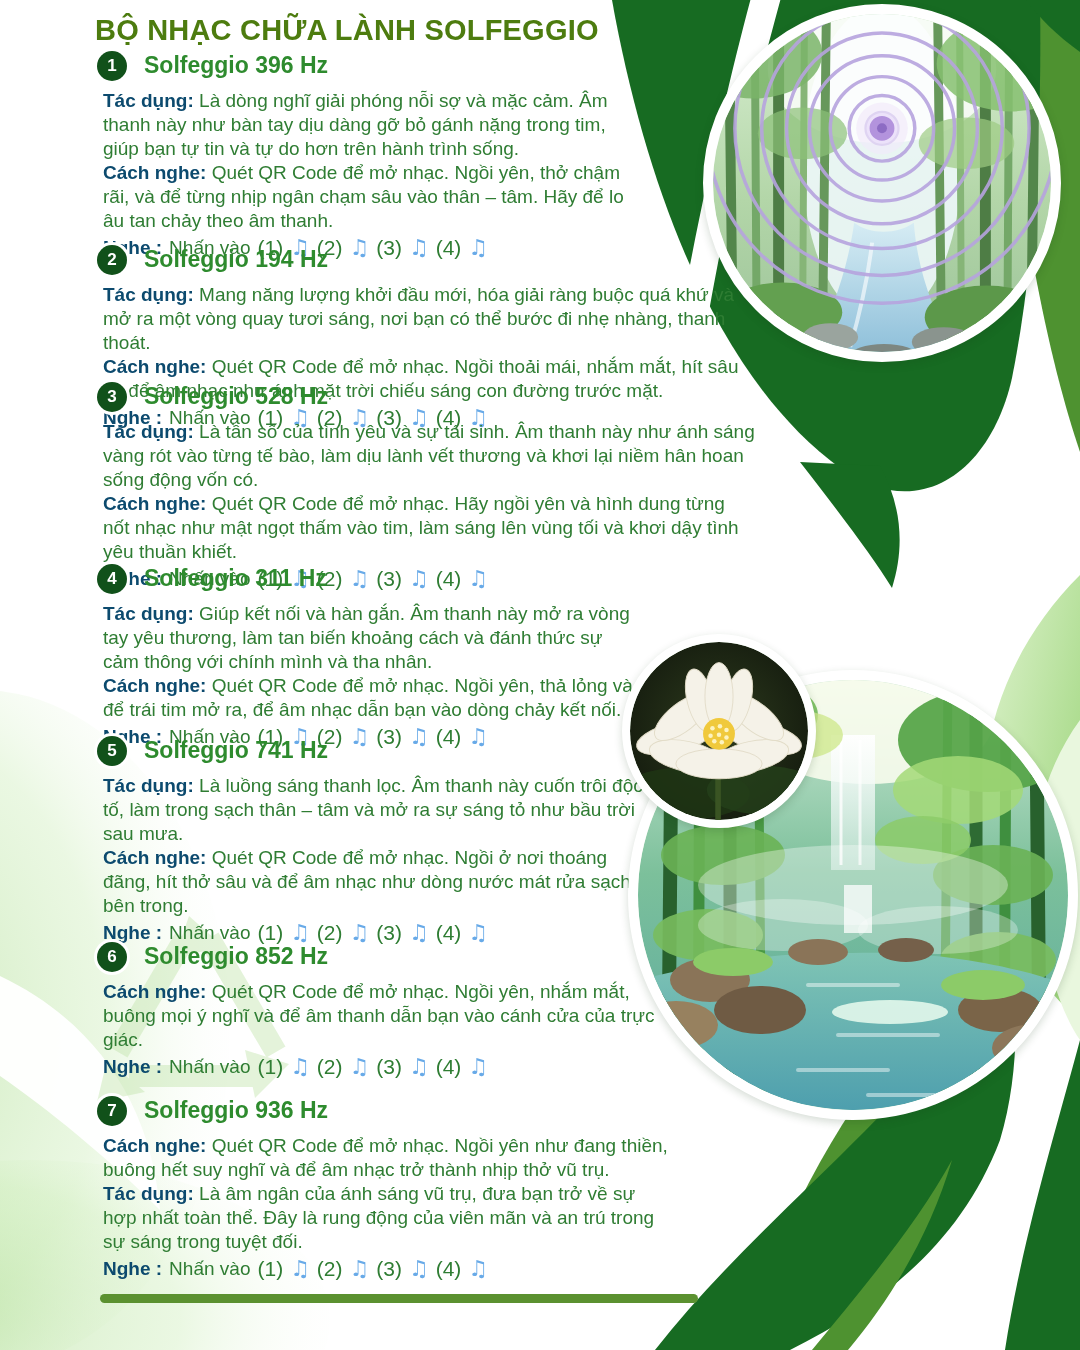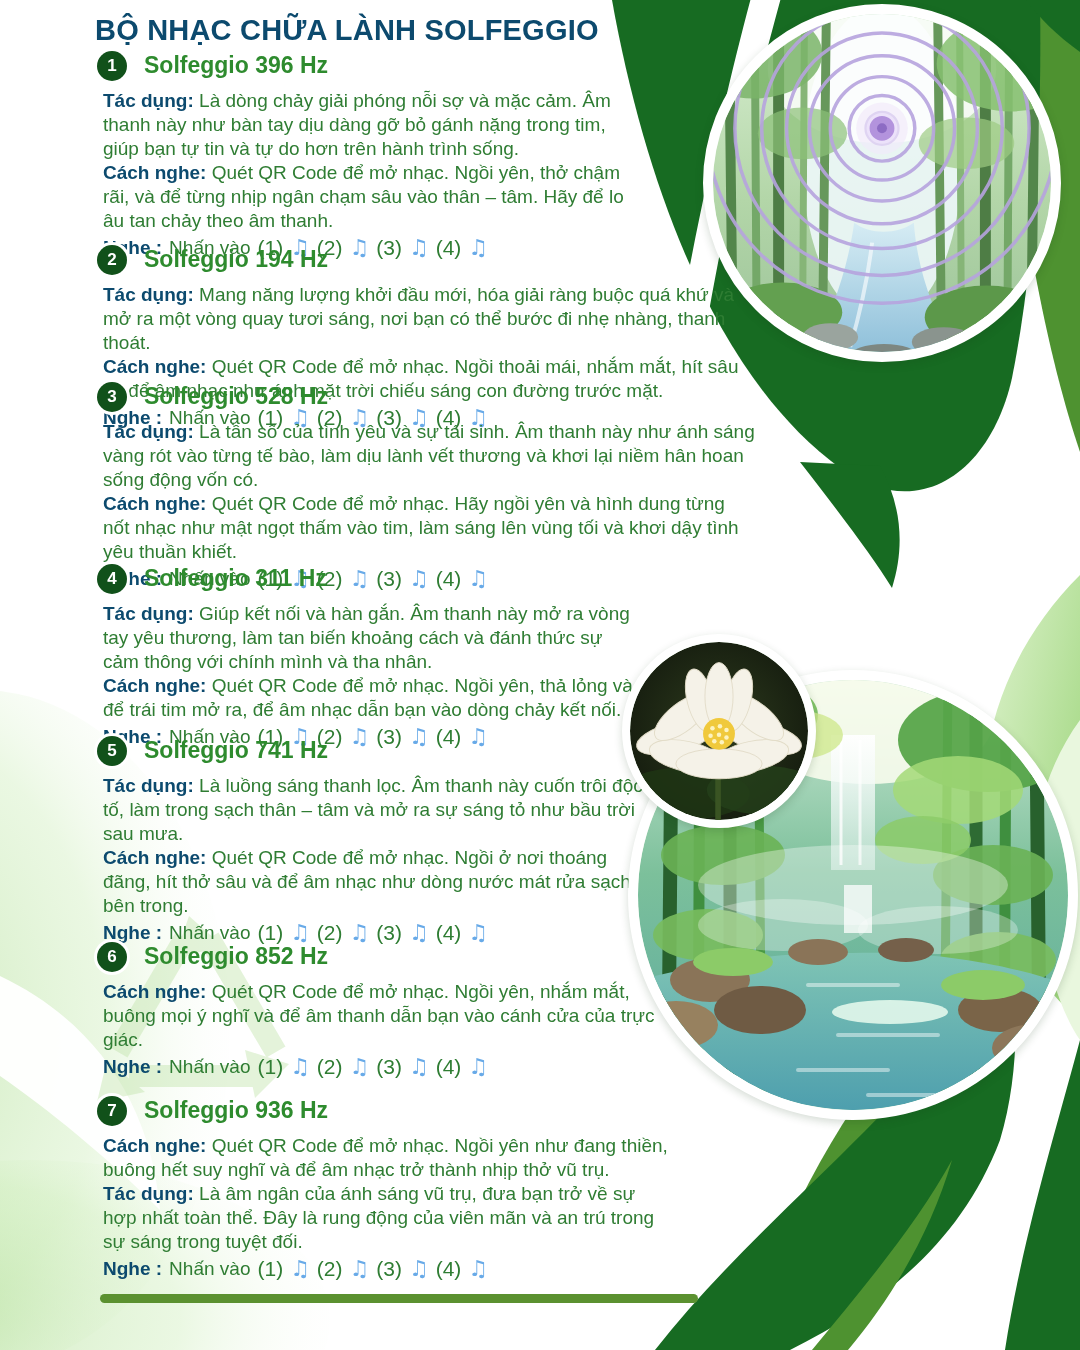--- a/index.html
+++ b/index.html
@@ -3,21 +3,21 @@
 <meta charset="utf-8">
 <style>
   html,body{margin:0;padding:0;}
   body{
     width:1080px;height:1350px;position:relative;overflow:hidden;background:#ffffff;
     font-family:"Liberation Sans","DejaVu Sans",sans-serif;
   }
   .bg{position:absolute;left:0;top:0;z-index:0;}
   .page-title{
     position:absolute;left:95px;top:14px;margin:0;z-index:2;
-    font-size:29px;font-weight:800;letter-spacing:.2px;color:#0c4a6e;
+    font-size:29px;font-weight:800;letter-spacing:.2px;color:#4d7c0f;
   }
   .sec{position:absolute;left:95px;z-index:2;}
   .sec-head{display:flex;align-items:center;gap:11px;margin:0 0 4px 2px;}
   .badge{
     width:30px;height:30px;border-radius:50%;background:#11511a;color:#fff;
     font-weight:700;font-size:17px;display:flex;align-items:center;justify-content:center;
     box-shadow:0 0 0 3px #ffffff;flex:0 0 auto;
   }
   .sec-title{margin:6px;font-size:23px;font-weight:700;color:#2e8b2e;}
   .body{margin:0 0 0 8px;font-size:19px;line-height:24px;color:#2f7d33;}
@@ -97,21 +97,21 @@
 </svg>
 
 <h1 class="page-title">BỘ NHẠC CHỮA LÀNH SOLFEGGIO</h1>
 
 <section class="sec" style="top:46px;width:545px;">
   <div class="sec-head">
     <span class="badge">1</span>
     <h2 class="sec-title">Solfeggio 396 Hz</h2>
   </div>
   <p class="body"><b class="lbl">Tác dụng:</b>
-    <span>Là dòng chảy giải phóng nỗi sợ và mặc cảm. Âm thanh này như bàn tay dịu dàng gỡ bỏ gánh nặng trong tim, giúp bạn tự tin và tự do hơn trên hành trình sống.</span></p>
+    <span>Là dòng nghĩ giải phóng nỗi sợ và mặc cảm. Âm thanh này như bàn tay dịu dàng gỡ bỏ gánh nặng trong tim, giúp bạn tự tin và tự do hơn trên hành trình sống.</span></p>
   <p class="body"><b class="lbl">Cách nghe:</b>
     <span>Quét QR Code để mở nhạc. Ngồi yên, thở chậm rãi, và để từng nhịp ngân chạm sâu vào thân – tâm. Hãy để lo âu tan chảy theo âm thanh.</span></p>
   <p class="listen">
     <b class="lbl">Nghe :</b>
     <span>Nhấn vào</span>
     <span class="tnum">(1)</span>
     <span class="note">♫</span>
     <span class="tnum">(2)</span>
     <span class="note">♫</span>
     <span class="tnum">(3)</span>

